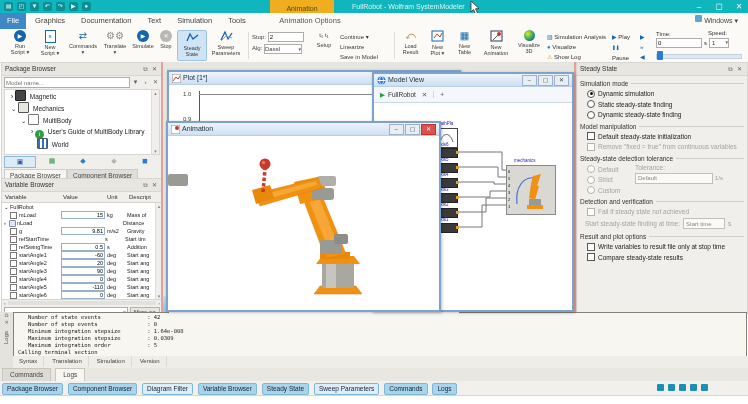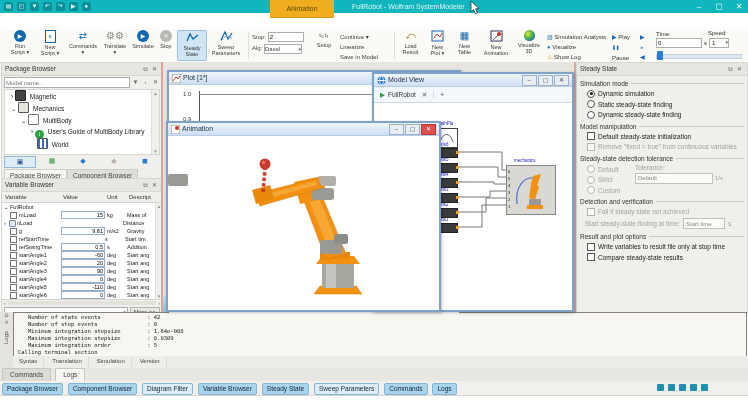--- a/index.html
+++ b/index.html
@@ -123,20 +123,34 @@
       <span class="wctl">▢</span>
       <span class="wctl">✕</span>
     </span>
   </div>
   <div class="abs badge" style="left:270px;top:0;width:64px;height:17px;">Animation</div>
 
   <svg class="abs" style="left:470px;top:1px;" width="10" height="14">
     <polygon points="1,0 1,11 3.5,8.5 5.5,13 7.5,12 5.5,7.8 9,7.5" fill="#fff" stroke="#333" stroke-width="0.8"></polygon>
   </svg>
 
+  <div class="abs menubar">
+    <span class="mtab active">File</span>
+    <span class="mtab">Graphics</span>
+    <span class="mtab">Documentation</span>
+    <span class="mtab">Text</span>
+    <span class="mtab">Simulation</span>
+    <span class="mtab">Tools</span>
+    <span class="ctxtab">Animation Options</span>
+    <span class="winmenu">
+      <span class="statico" style="background:#5aa7d4;"></span>
+      <span>Windows</span>
+      <span>▾</span>
+    </span>
+  </div>
 
   <div class="abs ribbon">
     <div class="rbtn" style="left:6px;width:28px;">
       <div class="cir">▶</div>
       <div class="lbl">Run
 Script ▾</div>
     </div>
     <div class="rbtn" style="left:36px;width:28px;">
       <div class="docic">s</div>
       <div class="lbl">New

